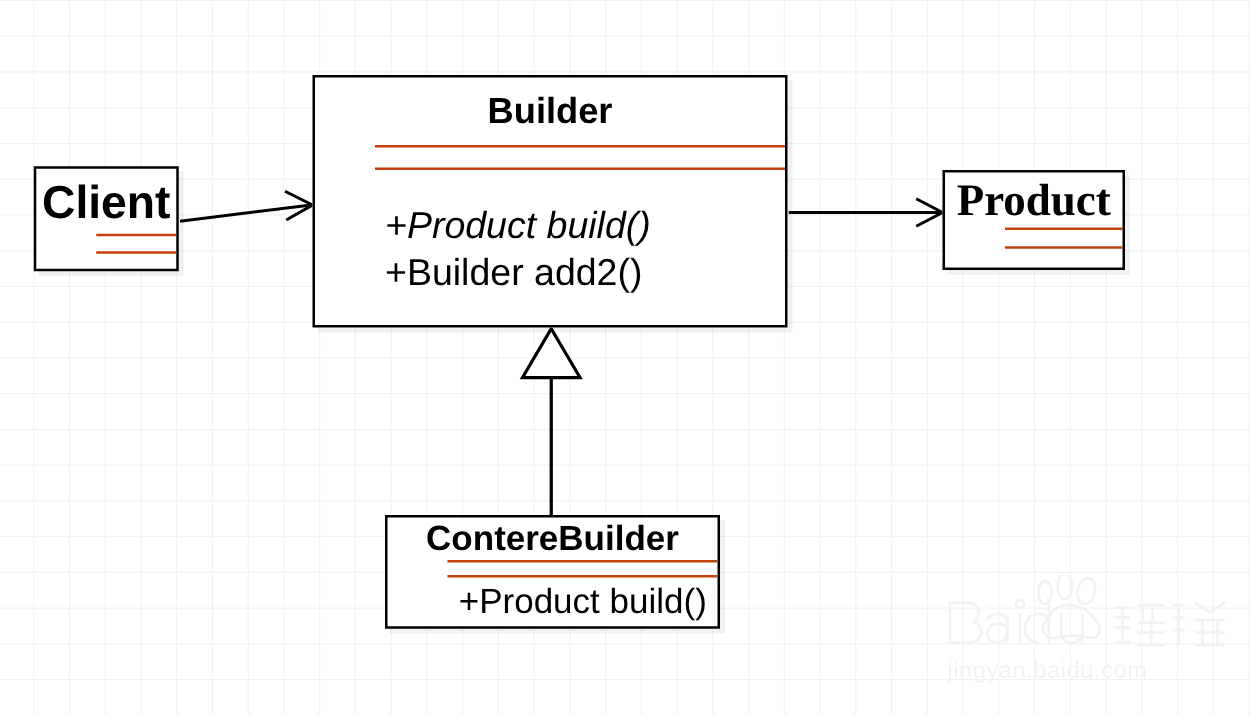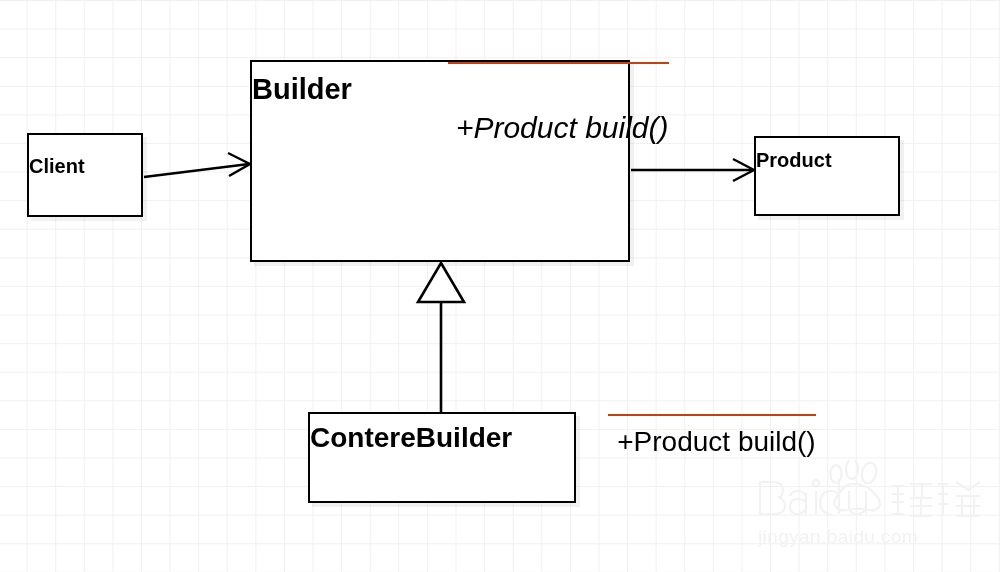--- a/index.html
+++ b/index.html
@@ -23,21 +23,21 @@
   }
 
   
   .uml-class {
     position: absolute;
     background: #ffffff;
     border: 2px solid #000000;
     box-sizing: border-box;
     box-shadow: 4px 4px 0 0 rgba(0,0,0,0.055);
     display: flex;
-    flex-direction: row;
+    flex-direction: column;
     z-index: 5;
   }
   .uml-name {
     text-align: center;
     font-weight: bold;
     color: #000000;
     line-height: 1;
     display: flex;
     align-items: center;
     justify-content: center;
@@ -62,41 +62,41 @@
   }
   .uml-member.abstract {
     font-style: italic;
   }
 
   
   #box-client {
     left: 27px;  top: 133px;
     width: 116px; height: 84px;
   }
-  #box-client .uml-name { height: 62px; font-size: 20px; }
+  #box-client .uml-name { height: 62px; font-size: 37px; }
   #box-client .c-empty-1 { height: 16px; }
   #box-client .c-empty-2 { height: 16px; }
 
   #box-builder {
     left: 250px; top: 60px;
     width: 380px; height: 202px;
   }
   #box-builder .uml-name { height: 55px; font-size: 29px; }
   #box-builder .c-empty { height: 18px; }
   #box-builder .uml-compartment.methods {
     height: 127px;
     padding-top: 4px;
   }
   #box-builder .uml-member { font-size: 30px; padding: 4px 0 4px 8px; }
 
   #box-product {
     left: 754px; top: 136px;
     width: 146px; height: 80px;
   }
-  #box-product .uml-name { height: 44px; font-size: 20px; }
+  #box-product .uml-name { height: 44px; font-size: 36px; font-family: Liberation Serif, serif; }
   #box-product .c-empty-1 { height: 15px; }
   #box-product .c-empty-2 { height: 15px; }
 
   #box-concrete {
     left: 308px; top: 412px;
     width: 268px; height: 91px;
   }
   #box-concrete .uml-name { height: 47px; font-size: 28px; }
   #box-concrete .c-empty { height: 16px; }
   #box-concrete .uml-compartment.methods { height: 55px; }
@@ -168,20 +168,21 @@
     <div class="uml-name">Client</div>
     <div class="uml-sep uml-compartment c-empty-1"></div>
     <div class="uml-sep uml-compartment c-empty-2"></div>
   </div>
 
   <div class="uml-class" id="box-builder">
     <div class="uml-name">Builder</div>
     <div class="uml-sep uml-compartment c-empty"></div>
     <div class="uml-sep uml-compartment methods">
       <div class="uml-member abstract">+Product build()</div>
+      <div class="uml-member">+Builder add2()</div>
     </div>
   </div>
 
   <div class="uml-class" id="box-product">
     <div class="uml-name">Product</div>
     <div class="uml-sep uml-compartment c-empty-1"></div>
     <div class="uml-sep uml-compartment c-empty-2"></div>
   </div>
 
   <div class="uml-class" id="box-concrete">

